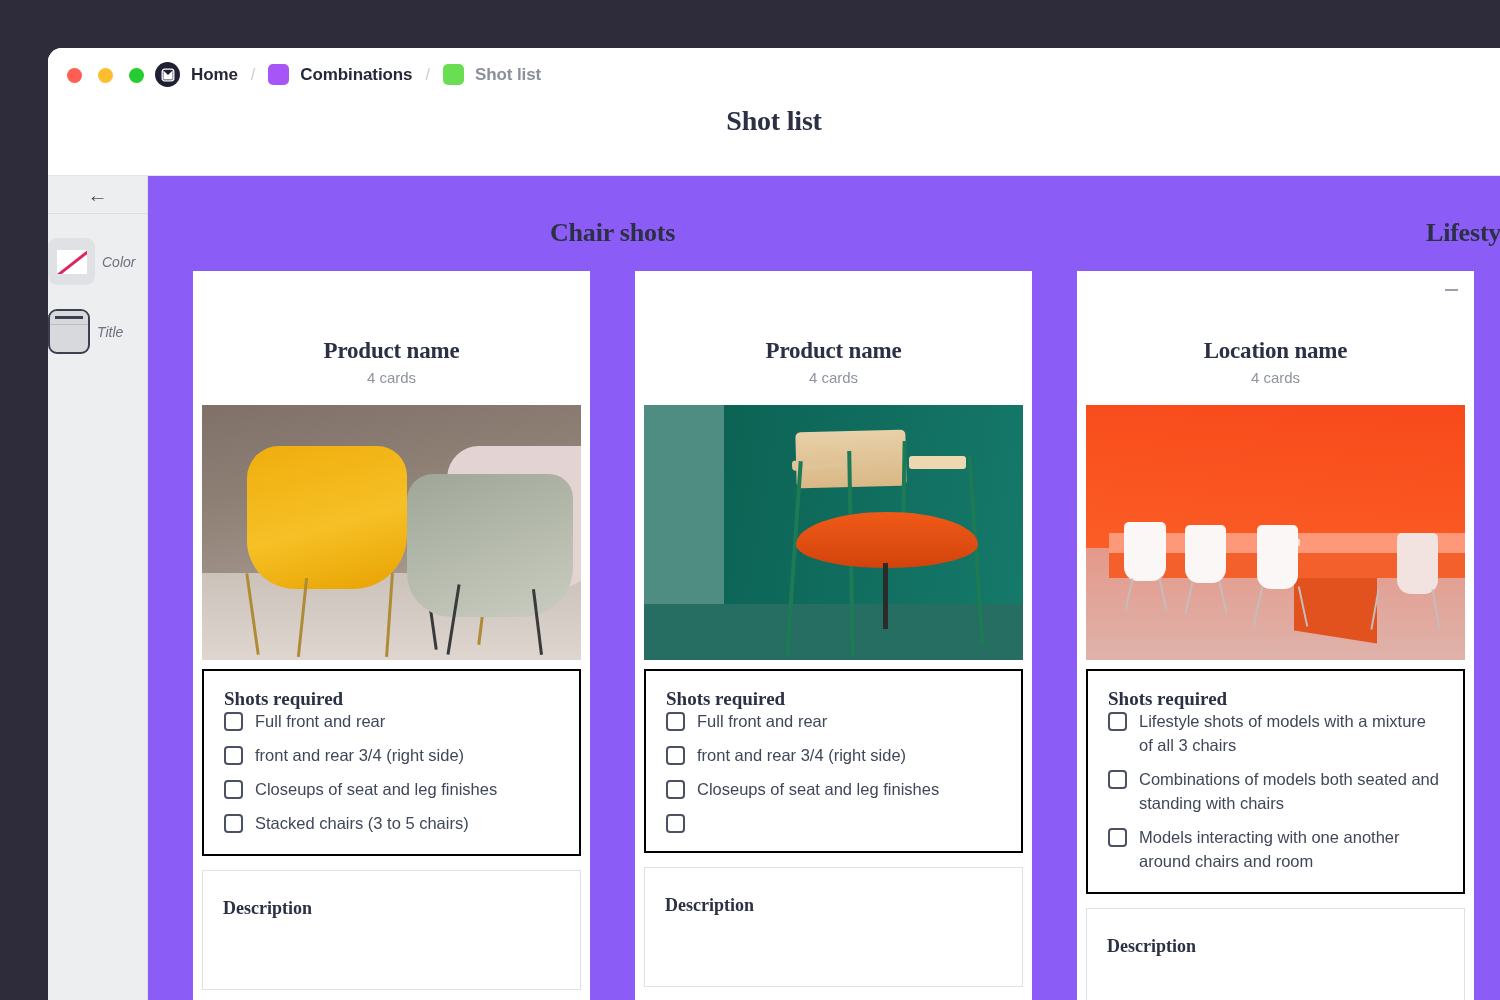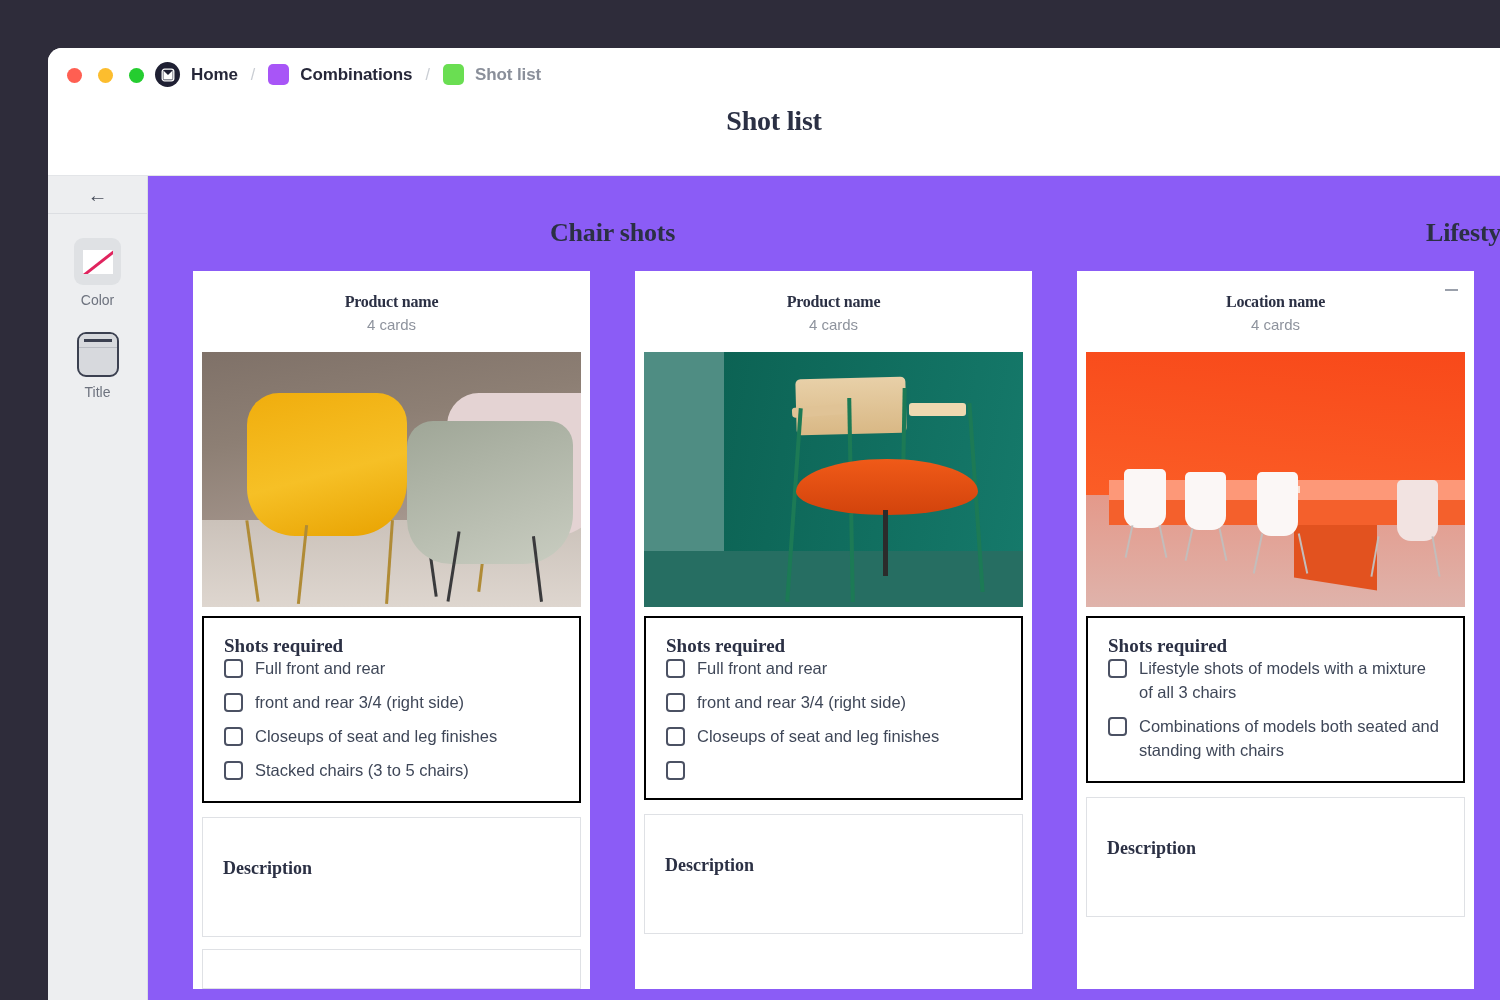--- a/index.html
+++ b/index.html
@@ -46,21 +46,21 @@
     letter-spacing:-0.2px;
   }
 
   
   .workarea { display:flex; height:825px; border-top:1px solid #e3e5e8; }
 
   
   .rail { width:100px; background:#edeef0; border-right:1px solid #dcdee2; flex:0 0 100px; }
   .rail-top { height:38px; display:flex; align-items:center; justify-content:center; border-bottom:1px solid #dcdee2; }
   .back-arrow { font-size:20px; color:#4a4f5c; line-height:1; }
-  .tool { margin-top:24px; display:flex; flex-direction:column; align-items:center; gap:7px; }
+  .tool { margin-top:24px; display:flex; align-items:center; gap:7px;font-style:italic; }
   .tool-btn-color {
     width:47px; height:47px; border-radius:9px; background:#dfe1e4;
     display:flex; align-items:center; justify-content:center;
   }
   .swatch-none { position:relative; width:30px; height:24px; background:#fff; overflow:hidden; }
   .swatch-none::after {
     content:""; position:absolute; left:-6px; top:11px;
     width:46px; height:3px; background:#e0245e;
     transform:rotate(-38deg);
   }
@@ -86,21 +86,21 @@
   .cols { position:relative; display:flex; gap:45px; padding-left:45px; }
 
   .card {
     width:397px; flex:0 0 397px;
     background:#fff; position:relative;
     padding:0 0 0 0;
   }
   .card-head { padding:22px 0 10px; text-align:center; position:relative; }
   .card-title {
     font-family:"Liberation Serif", serif;
-    font-weight:bold; font-size:16px; color:#2b3044; letter-spacing:-0.2px;
+    font-weight:bold; font-size:23px; color:#2b3044; letter-spacing:-0.2px;margin-top:45px;
   }
   .card-count { font-size:15px; color:#8e939d; margin-top:5px; }
   .collapse-dash {
     position:absolute; right:16px; top:18px;
     width:13px; height:2px; background:#9aa0ab;
   }
 
   
   .photo { height:255px; margin:9px 9px 0; position:relative; overflow:hidden; }
 
@@ -163,21 +163,21 @@
   .chk-row:last-child { margin-bottom:0; }
   .chk {
     flex:0 0 auto; width:19px; height:19px; border:2px solid #4b5163;
     border-radius:4px; background:#fff; margin-top:2px;
   }
   .chk-label { font-size:16.5px; color:#3f4758; line-height:1.45; }
 
   
   .desc {
     margin:14px 9px 0; border:1px solid #dfe1e5; background:#fff;
-    padding:40px 20px 44px; height:120px;
+    padding:27px 20px 44px; height:120px;
   }
   .desc-title {
     font-family:"Liberation Serif", serif; font-weight:bold;
     font-size:18px; color:#2b3044;
   }
   .extra-box { margin:12px 9px 0; border:1px solid #dfe1e5; height:40px; background:#fff; }
 </style>
 </head>
 <body>
 
@@ -368,20 +368,24 @@
             <div class="shots">
               <div class="shots-title">Shots required</div>
               <div class="chk-row">
                 <span class="chk"></span>
                 <span class="chk-label">Lifestyle shots of models with a mixture of all 3 chairs</span>
               </div>
               <div class="chk-row">
                 <span class="chk"></span>
                 <span class="chk-label">Combinations of models both seated and standing with chairs</span>
               </div>
+              <div class="chk-row">
+                <span class="chk"></span>
+                <span class="chk-label">Models interacting with one another around chairs and room</span>
+              </div>
             </div>
 
             <div class="desc">
               <div class="desc-title">Description</div>
             </div>
           </div>
 
         </div>
       </div>
     </div>

